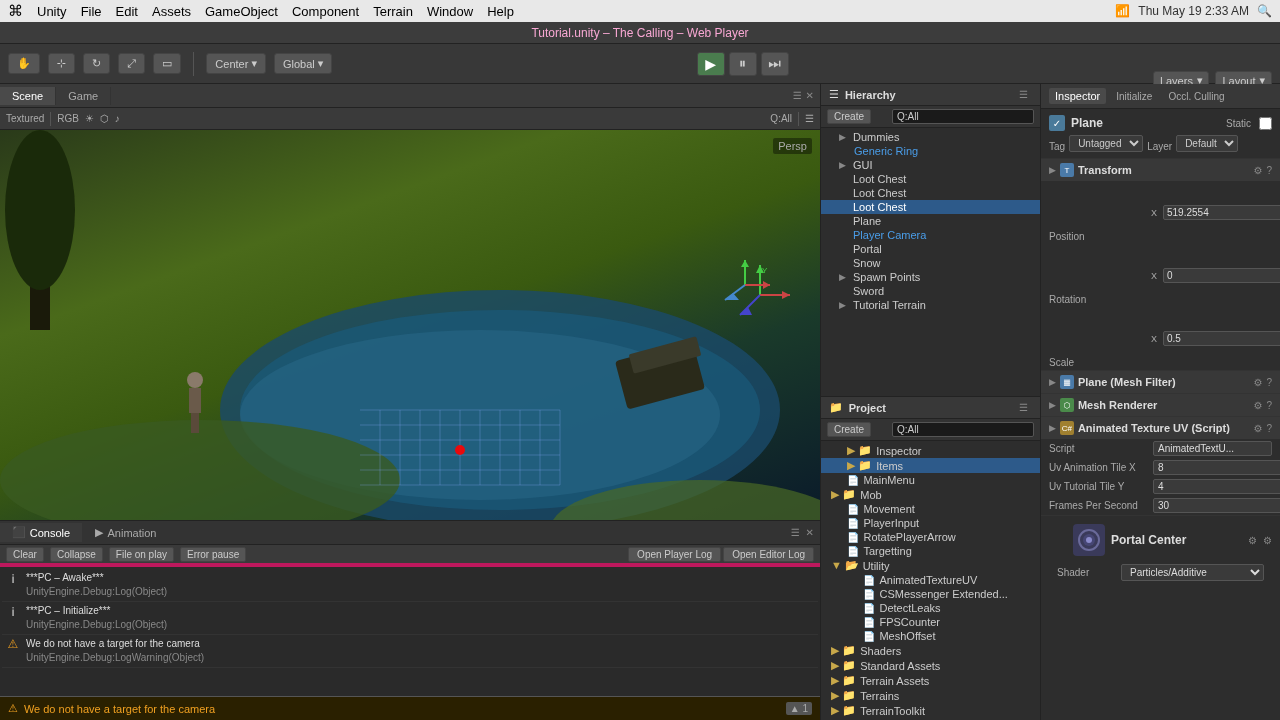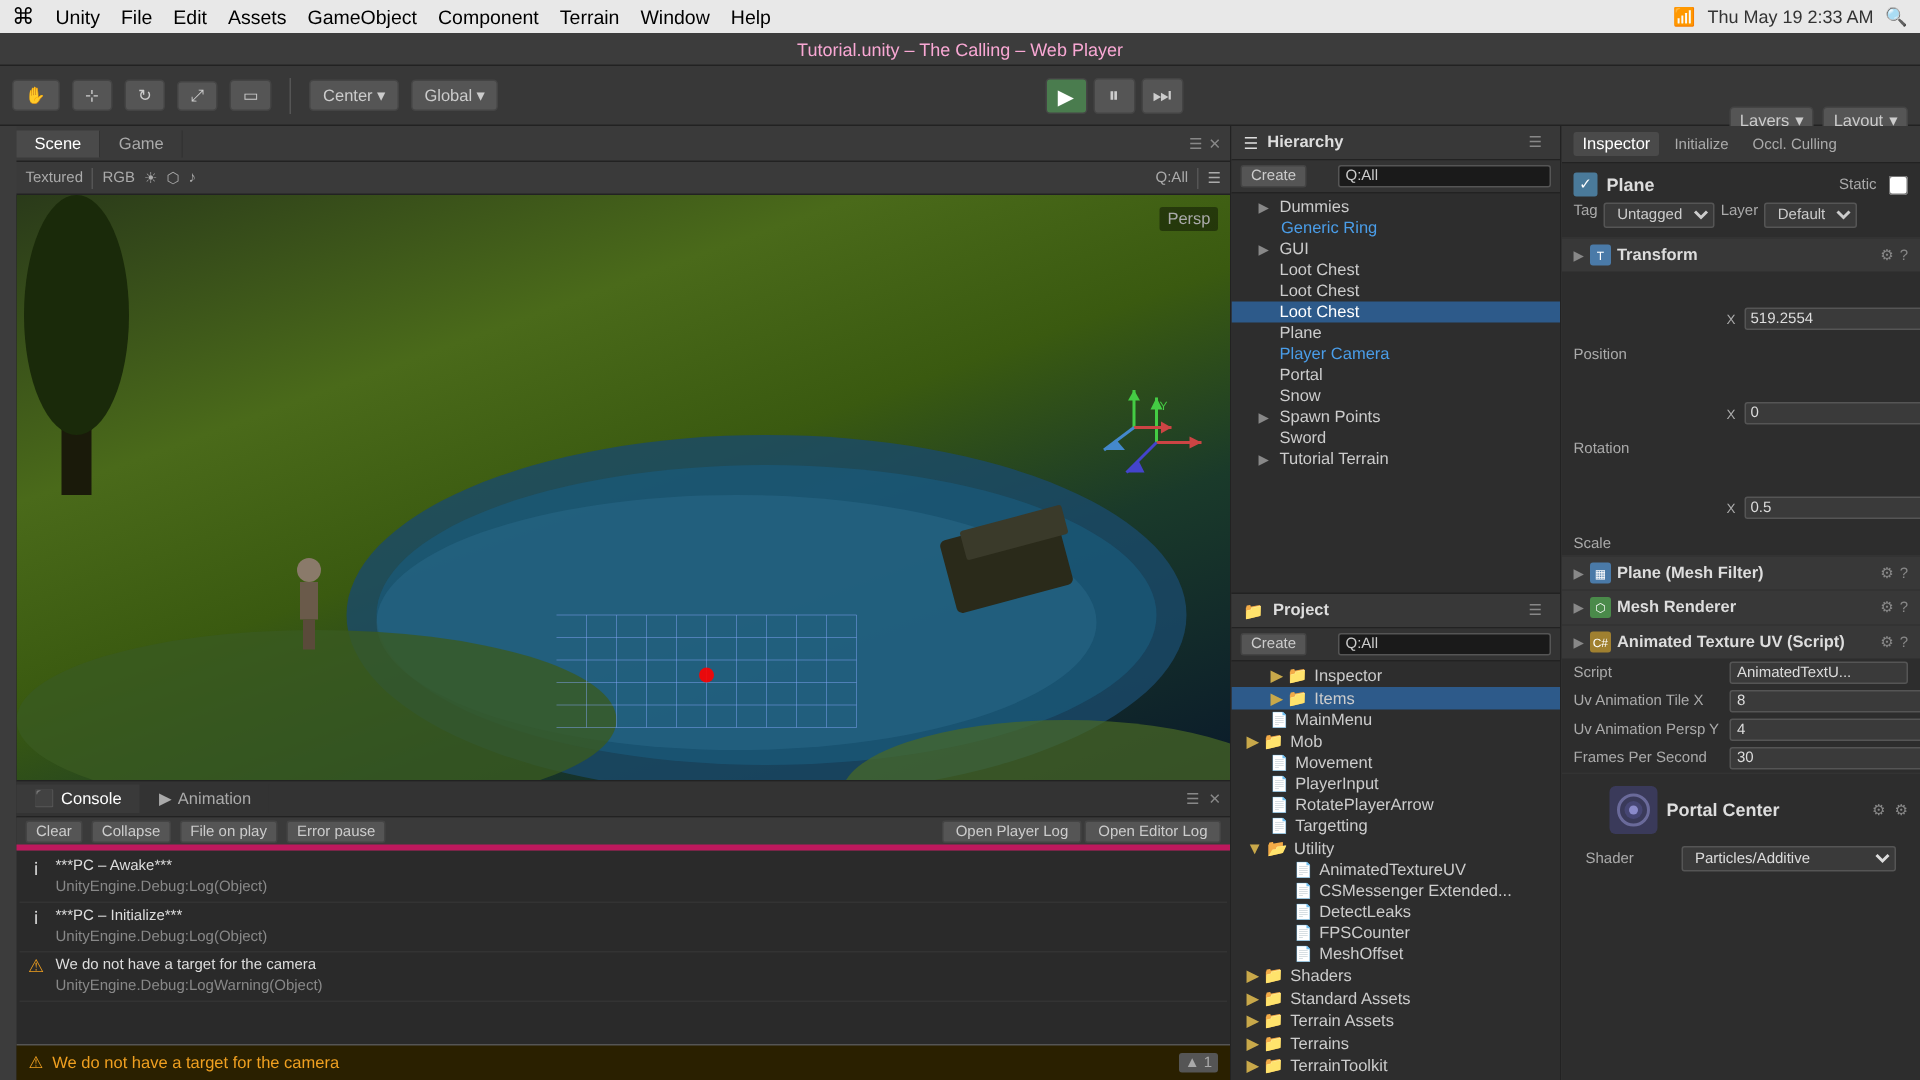--- a/index.html
+++ b/index.html
@@ -22,21 +22,21 @@
     #toolbar-right { display: flex; align-items: center; gap: 6px; margin-top: 34px; }
     .layers-dropdown { background: #555; border: 1px solid #444; border-radius: 3px; padding: 2px 6px; color: #ccc; cursor: pointer; font-size: 11px; display: flex; align-items: center; gap: 4px; }
 
     
     #title-bar { height: 22px; background: #3c3c3c; display: flex; align-items: center; justify-content: center; font-size: 12px; color: #f9a8d4; border-bottom: 1px solid #222; }
 
     
     #main-content { display: flex; height: calc(720px - 22px - 40px - 22px); }
 
     
-    #left-area { flex: 1; display: flex; flex-direction: column; min-width: 0; margin-left: 11px; }
+    #left-area { flex: 1; display: flex; flex-direction: column; min-width: 0; }
 
     
     #scene-tabs { height: 24px; background: #3a3a3a; display: flex; align-items: center; border-bottom: 1px solid #222; }
     .scene-tab { padding: 3px 12px; cursor: pointer; font-size: 11px; color: #aaa; border-right: 1px solid #333; }
     .scene-tab.active { background: #4a4a4a; color: #fff; }
     .scene-tab-options { margin-left: auto; display: flex; align-items: center; gap: 4px; padding-right: 6px; }
     .scene-tab-btn { font-size: 10px; color: #888; cursor: pointer; }
 
     
     #scene-toolbar { height: 22px; background: #3a3a3a; display: flex; align-items: center; padding: 0 6px; gap: 6px; border-bottom: 1px solid #222; }
@@ -96,21 +96,21 @@
 
     
     #inspector-panel { width: 240px; background: #2d2d2d; display: flex; flex-direction: column; border-left: 1px solid #222; overflow-y: auto; }
     #inspector-header { background: #383838; border-bottom: 1px solid #222; padding: 4px 8px; display: flex; align-items: center; gap: 4px; }
     .insp-tab { font-size: 10px; color: #aaa; cursor: pointer; padding: 2px 6px; border-radius: 2px; }
     .insp-tab.active { background: #4a4a4a; color: #fff; font-size: 11px; }
     #inspector-obj { padding: 6px 8px; border-bottom: 1px solid #333; }
     .insp-obj-row { display: flex; align-items: center; gap: 6px; margin-bottom: 4px; }
     .insp-obj-name { font-size: 12px; color: #ddd; font-weight: bold; }
     .insp-static { font-size: 10px; color: #aaa; margin-left: auto; }
-    .insp-tag-row { display: flex; align-items: flex-start; gap: 4px; font-size: 10px; color: #aaa; }
+    .insp-tag-row { display: flex; align-items: flex-end; gap: 4px; font-size: 10px; color: #aaa; }
     .insp-dropdown { background: #3a3a3a; border: 1px solid #555; border-radius: 2px; padding: 1px 4px; color: #ccc; font-size: 10px; cursor: pointer; }
     .component-section { border-bottom: 1px solid #333; }
     .component-header { display: flex; align-items: center; padding: 4px 8px; background: #383838; cursor: pointer; gap: 4px; }
     .component-title { font-size: 11px; color: #ddd; font-weight: bold; }
     .component-icon { width: 14px; height: 14px; background: #4a7aa8; border-radius: 2px; flex-shrink: 0; display: flex; align-items: center; justify-content: center; font-size: 8px; color: #fff; }
     .component-icon.green { background: #4a8a4a; }
     .component-icon.blue { background: #4a7aa8; }
     .component-icon.yellow { background: #a08030; }
     .field-row { display: flex; align-items: center; padding: 2px 8px; gap: 4px; }
     .field-label { width: 100px; font-size: 10px; color: #aaa; flex-shrink: 0; }
@@ -652,21 +652,21 @@
       </div>
       <div class="field-row">
         <span class="field-label">Script</span>
         <span class="field-value">AnimatedTextU...</span>
       </div>
       <div class="field-row">
         <span class="field-label">Uv Animation Tile X</span>
         <input class="field-value" type="text" value="8" style="">
       </div>
       <div class="field-row">
-        <span class="field-label">Uv Animation Persp Y</span>
+        <span class="field-label">Uv Tutorial Tile Y</span>
         <input class="field-value" type="text" value="4" style="">
       </div>
       <div class="field-row">
         <span class="field-label">Frames Per Second</span>
         <input class="field-value" type="text" value="30" style="">
       </div>
     </div>
 
     <div class="portal-section">
       <div class="portal-header">

